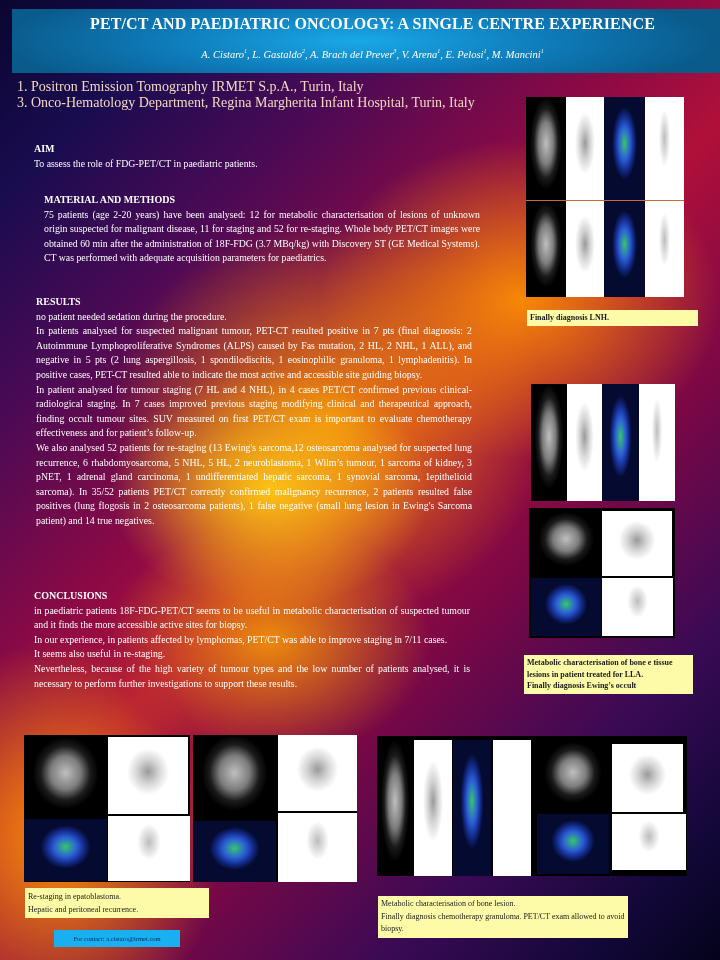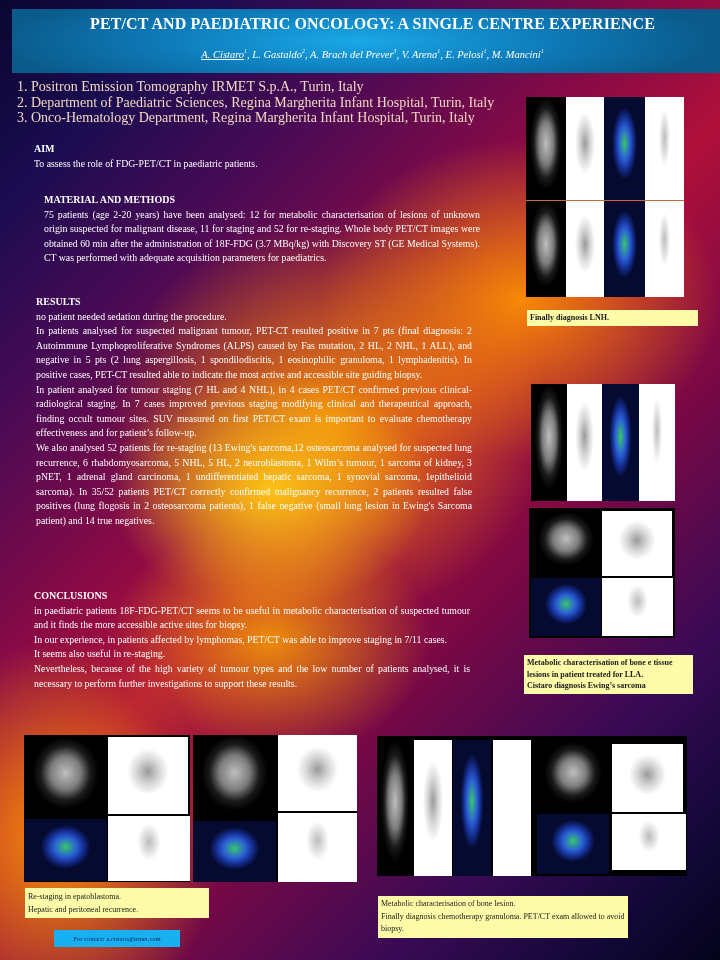--- a/index.html
+++ b/index.html
@@ -20,21 +20,21 @@
     padding-left: 24px;
   }
   .title {
     position:absolute; left:0; right:0; top:6px; text-align:center;
     color:#ffffff; font-size:16px; font-weight:bold; letter-spacing:0.1px;
   }
   .authors {
     position:absolute; left:0; right:0; top:39px; text-align:center;
     color:#ffffff; font-size:10.5px; font-style:italic;
   }
-  .authors .u { text-decoration: underline; }
+  .authors .u { }
   .authors sup { font-size:6px; }
   .affils { position:absolute; left:17px; top:79px; font-size:14px; color:#f1d8c0; line-height:15.5px; }
   .affils .aff { white-space:nowrap; }
   .sec { position:absolute; color:#ffffff; font-size:9.8px; line-height:14.6px; text-align:justify; }
   .sec .h { font-weight:bold; font-size:10px; color:#ffffff; }
   .sec p { margin:0; }
   .aim { left:34px; top:142px; width:440px; }
   .mm { left:32px; top:193px; width:436px;margin-left:12px; }
   .res { left:36px; top:295px; width:436px; }
   .conc { left:34px; top:589px; width:436px; }
@@ -73,21 +73,20 @@
     <span>L. Gastaldo</span><sup>2</sup><span>, </span>
     <span>A. Brach del Prever</span><sup>3</sup><span>, </span>
     <span>V. Arena</span><sup>1</sup><span>, </span>
     <span>E. Pelosi</span><sup>1</sup><span>, </span>
     <span>M. Mancini</span><sup>1</sup>
   </div>
 </div>
 
 <div class="affils">
   <div class="aff">1. Positron Emission Tomography IRMET S.p.A., Turin, Italy</div>
-  <div class="aff">2. Department of Paediatric Sciences, Regina Margherita Infant Hospital, Turin, Italy</div>
   <div class="aff">3. Onco-Hematology Department, Regina Margherita Infant Hospital, Turin, Italy</div>
 </div>
 
 <div class="sec aim">
   <div class="h">AIM</div>
   <p>To assess the role of FDG-PET/CT in paediatric patients.</p>
 </div>
 
 <div class="sec mm">
   <div class="h">MATERIAL AND METHODS</div>
@@ -132,21 +131,21 @@
   <div class="pane mip" style="left:108px;top:0;width:36px;height:117px;"></div>
 </div>
 <div class="scan black" style="left:529px;top:508px;width:146px;height:130px;">
   <div class="pane ct" style="left:2px;top:4px;width:70px;height:60px;"></div>
   <div class="pane pet" style="left:73px;top:3px;width:70px;height:65px;"></div>
   <div class="pane fus" style="left:2px;top:70px;width:70px;height:58px;"></div>
   <div class="pane mip" style="left:73px;top:70px;width:71px;height:58px;"></div>
 </div>
 <div class="caption cap-right2">
   <div>Metabolic characterisation of bone e tissue lesions in patient treated for LLA.</div>
-  <div>Cistaro diagnosis Ewing’s sarcoma</div>
+  <div>Finally diagnosis Ewing’s occult</div>
 </div>
 
 <div class="scan black" style="left:24px;top:735px;width:166px;height:147px;">
   <div class="pane ct" style="left:0;top:2px;width:83px;height:80px;"></div>
   <div class="pane pet" style="left:84px;top:2px;width:80px;height:77px;"></div>
   <div class="pane fus" style="left:0;top:84px;width:83px;height:62px;"></div>
   <div class="pane mip" style="left:84px;top:81px;width:82px;height:65px;"></div>
 </div>
 <div class="scan black" style="left:193px;top:735px;width:164px;height:147px;">
   <div class="pane ct" style="left:0;top:0;width:83px;height:84px;"></div>

